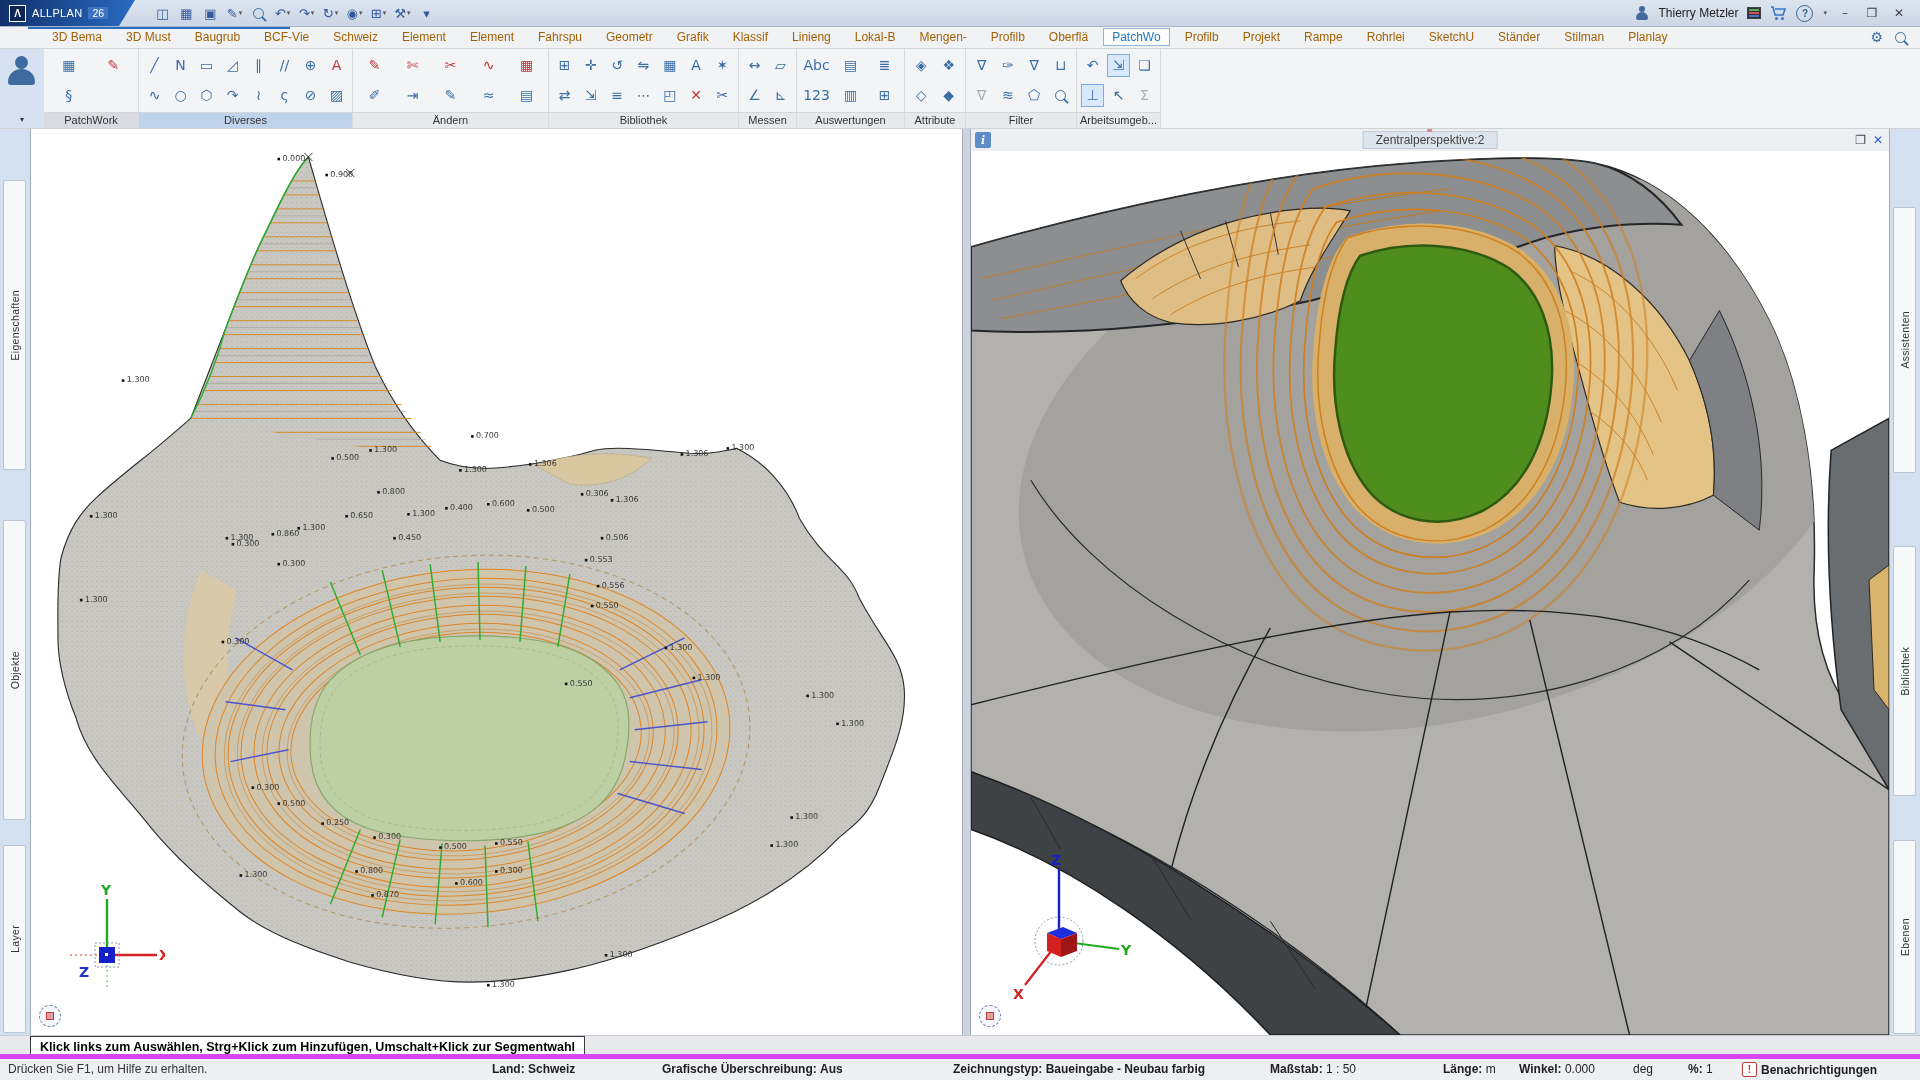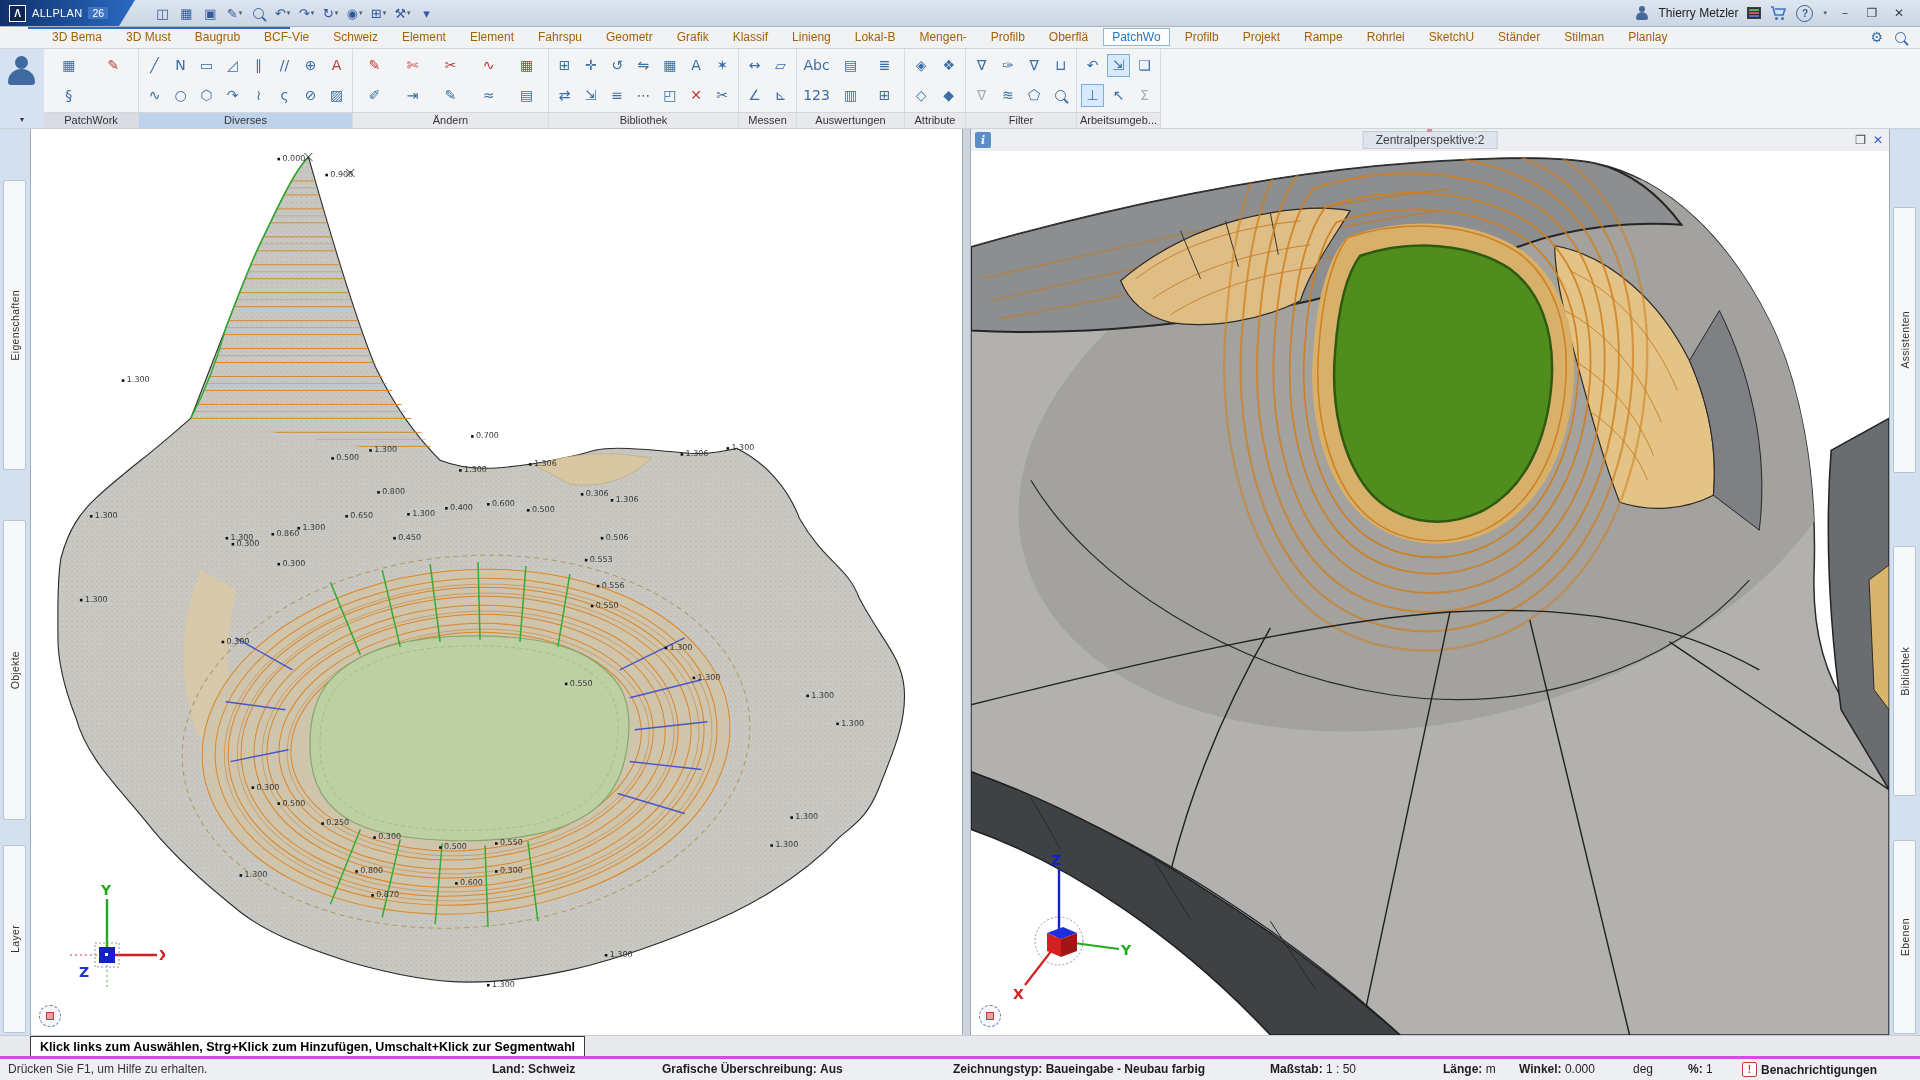--- a/index.html
+++ b/index.html
@@ -97,21 +97,21 @@
   .axis.a3d{left:30px;bottom:34px;}
   .panbtn{position:absolute;left:8px;bottom:8px;width:20px;height:20px;border:1.6px dashed #6b85a8;
     border-radius:50%;display:flex;align-items:center;justify-content:center;background:#f6f8fb;}
   .panbtn i{display:block;width:6px;height:6px;border:1.4px solid #c23b3b;background:#e4a0a0;}
   
   .promptrow{position:absolute;left:0;right:0;bottom:21px;height:23px;background:#e7e9ec;
     border-top:1px solid #c8ccd2;z-index:25;}
   .promptbox{position:absolute;left:30px;top:0;height:22px;box-sizing:border-box;background:#fff;
     border:1px solid #3c3c3c;font-weight:bold;font-size:12.5px;color:#000;padding:3px 9px;white-space:nowrap;}
   .statusrow{position:absolute;left:0;right:0;bottom:0;height:21px;background:#edeff2;
-    border-top:3px solid #d946ef;font-size:12px;color:#1e1e1e;z-index:26;padding-left:28px;}
+    border-top:5px solid #d946ef;font-size:12px;color:#1e1e1e;z-index:26;padding-left:28px;}
   .st{position:absolute;top:3px;white-space:nowrap;}
   .st b{font-weight:bold;}
   .st-help{left:8px;color:#333;}
   .st-land{left:492px;}
   .st-ovr{left:662px;}
   .st-dtype{left:953px;}
   .st-scale{left:1270px;}
   .st-len{left:1443px;}
   .st-ang{left:1519px;}
   .st-deg{left:1633px;}

